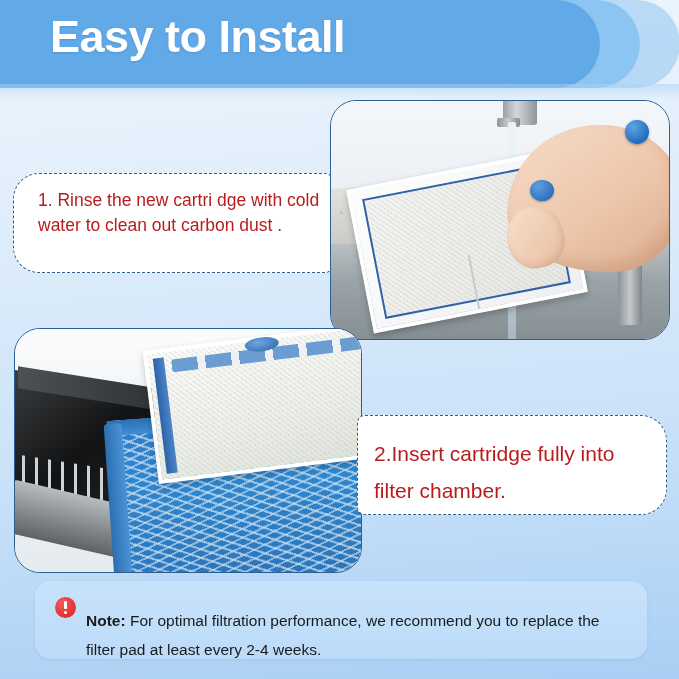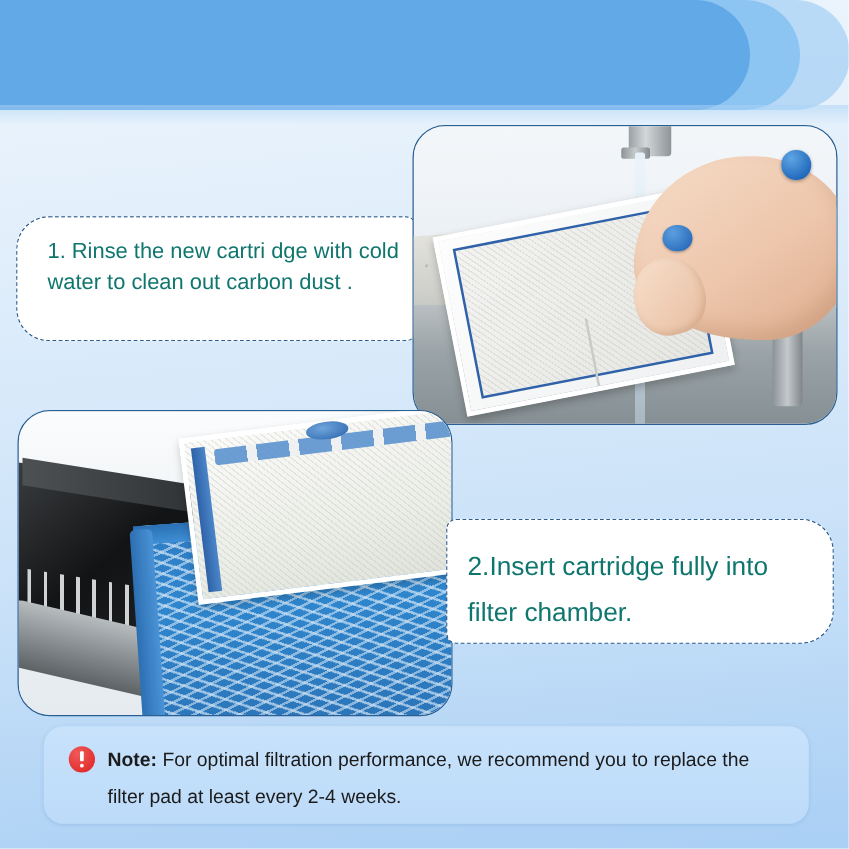--- a/index.html
+++ b/index.html
@@ -30,21 +30,21 @@
     position:absolute;left:0;top:84px;width:679px;height:16px;
     background:linear-gradient(to bottom,rgba(170,210,245,.55),rgba(235,245,253,0));
   }
 
   
   .callout{
     position:absolute;
     background:#ffffff;
     border:1.5px dashed #2f5d8c;
     box-sizing:border-box;
-    color:#0f766e;
+    color:#b91c1c;
   }
   .callout p{margin:0;}
   #callout-1{
     left:13px;top:173px;width:320px;height:100px;
     border-radius:26px 8px 8px 26px;
     padding:14px 10px 10px 24px;
     font-size:17.5px;line-height:1.42;
   }
   #callout-2{
     left:357px;top:415px;width:310px;height:100px;
@@ -185,32 +185,33 @@
     position:relative;margin-top:2px;margin-right:10px;
   }
   .note-icon::before{
     content:"";position:absolute;left:9px;top:4px;width:3px;height:8px;
     background:#fff;border-radius:1px;
   }
   .note-icon::after{
     content:"";position:absolute;left:9px;top:14px;width:3px;height:3px;
     background:#fff;border-radius:50%;
   }
-  .note-text{font-size:15.5px;line-height:1.85;color:#1b1b1b;}
+  .note-text{font-size:15.5px;line-height:1.85;color:#1b1b1b;margin-top:12px;}
   .note-text b{font-weight:bold;}
 </style>
 </head>
 <body>
 
 <div class="page">
 
   <div class="banner">
     <div class="banner-shape banner-s3"></div>
     <div class="banner-shape banner-s2"></div>
     <div class="banner-shape banner-s1"></div>
+    <div class="banner-title">Easy to Install</div>
   </div>
   <div class="banner-fade"></div>
 
   <div class="callout" id="callout-1">
     <p>1. Rinse the new cartri dge with cold water to clean out carbon dust .</p>
   </div>
 
   <div class="photo" id="photo-1">
     <div class="p1-wall"></div>
     <div class="p1-counter"></div>

